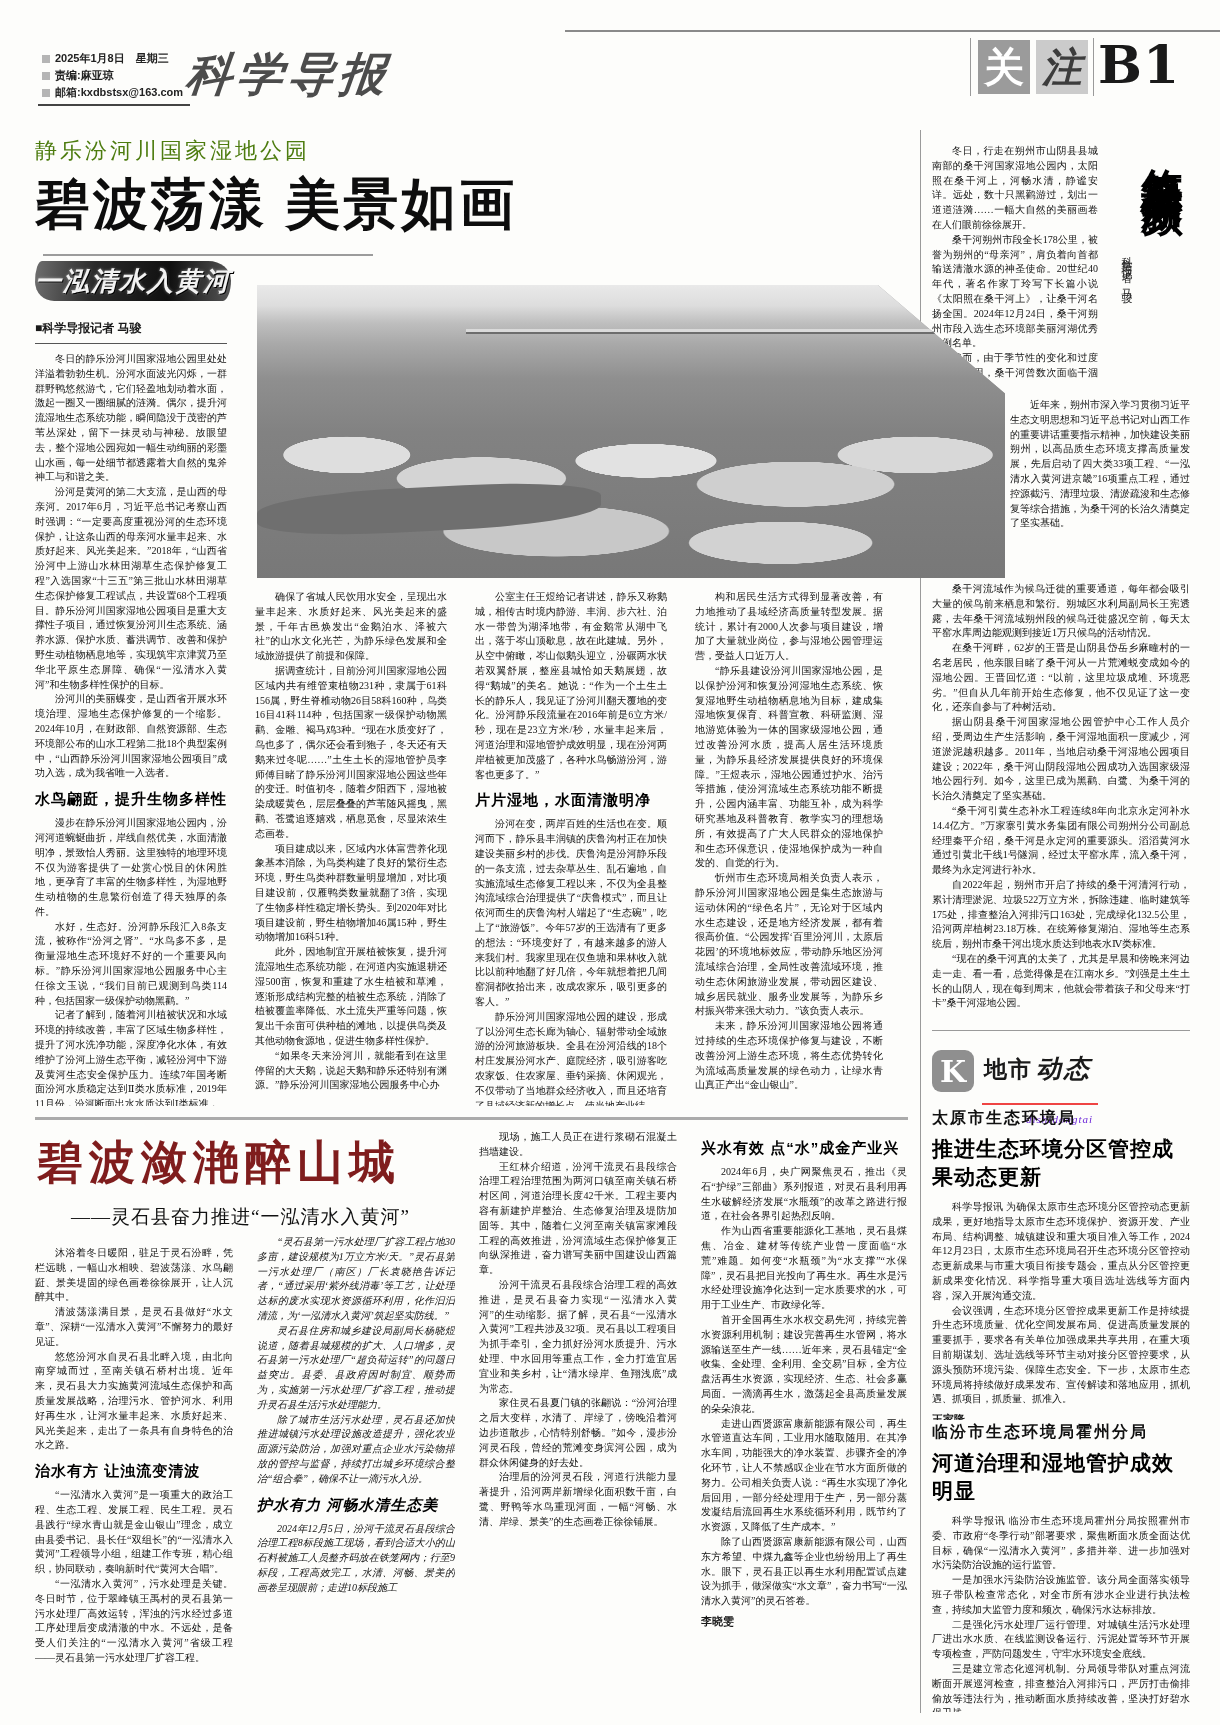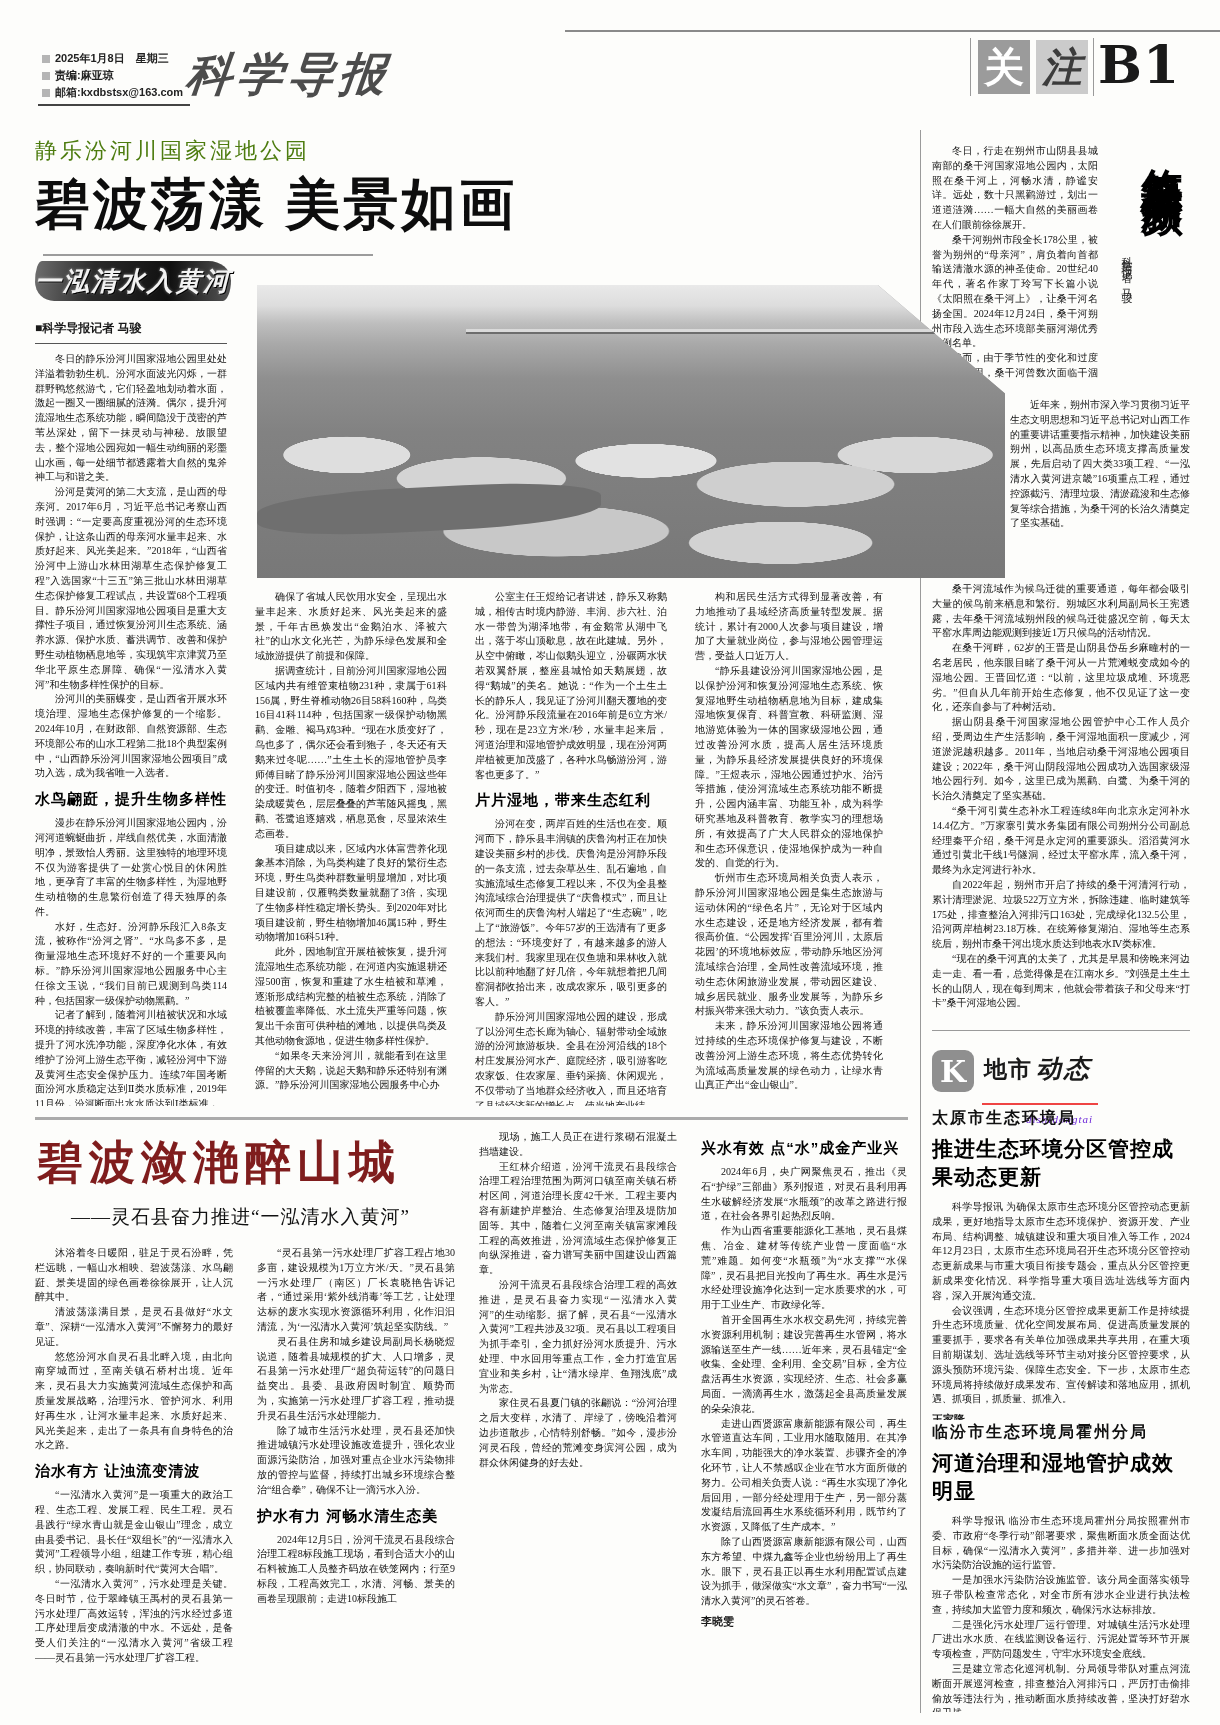--- a/index.html
+++ b/index.html
@@ -61,21 +61,21 @@
   .sg-title{position:absolute;right:0;top:4px;height:330px;writing-mode:vertical-rl;font-size:42px;font-weight:900;letter-spacing:4px;font-family:"Liberation Serif","DejaVu Serif",serif;color:#000;}
   .sg-byline{position:absolute;right:56px;top:118px;writing-mode:vertical-rl;font-size:11px;letter-spacing:3px;color:#222;}
   .sg-p1{left:0;top:14px;width:166px;height:252px;}
   .sg-p2{left:78px;top:268px;width:180px;height:182px;}
   .sg-p3{left:0;top:452px;width:258px;height:430px;}
   
   #bottom-article{left:35px;top:1128px;width:875px;height:585px;}
   .headline-bottom{left:2px;top:4px;font-size:46px;font-weight:900;letter-spacing:6px;font-family:"Liberation Serif","DejaVu Serif",serif;color:#7f1d1d;white-space:nowrap;}
   .subtitle-bottom{left:36px;top:76px;font-size:19px;letter-spacing:1px;color:#111;}
   .ba-col1{left:0;top:118px;width:198px;height:462px;}
-  .ba-col2{left:222px;top:118px;width:198px;height:462px;}
+  .ba-col2{left:222px;top:107px;width:198px;height:462px;font-style:italic;}
   .ba-col3{left:444px;top:2px;width:198px;height:578px;}
   .ba-col4{left:666px;top:2px;width:206px;height:578px;}
   
   #local-news{left:932px;top:1030px;width:258px;height:682px;}
   .logo-row{position:absolute;left:0;top:20px;display:flex;align-items:flex-start;}
   .logo-k{width:42px;height:42px;background:#8f8f8f;border-radius:9px;color:#fff;display:flex;align-items:center;justify-content:center;font-size:30px;font-weight:bold;font-family:"DejaVu Serif",serif;}
   .logo-words{margin-left:8px;border-bottom:2px solid #ef4444;padding:2px 6px 18px 2px;}
   .logo-bold{font-size:23px;font-weight:bold;letter-spacing:1px;}
   .logo-script{font-size:25px;font-weight:bold;font-style:italic;font-family:"DejaVu Serif",serif;letter-spacing:3px;}
   .logo-pinyin{margin-left:52px;margin-top:8px;font-size:11px;font-style:italic;color:#6d28d9;letter-spacing:1px;}
@@ -123,21 +123,21 @@
     </div>
   <div class="colbox body-text" style="left:220px;top:460px;width:192px;height:516px;">
       <p>确保了省城人民饮用水安全，呈现出水量丰起来、水质好起来、风光美起来的盛景，千年古邑焕发出“金鹅泊水、泽被六社”的山水文化光芒，为静乐绿色发展和全域旅游提供了前提和保障。</p>
       <p>据调查统计，目前汾河川国家湿地公园区域内共有维管束植物231种，隶属于61科156属，野生脊椎动物26目58科160种，鸟类16目41科114种，包括国家一级保护动物黑鹳、金雕、褐马鸡3种。“现在水质变好了，鸟也多了，偶尔还会看到狍子，冬天还有天鹅来过冬呢……”土生土长的湿地管护员李师傅目睹了静乐汾河川国家湿地公园这些年的变迁。时值初冬，随着夕阳西下，湿地被染成暖黄色，层层叠叠的芦苇随风摇曳，黑鹳、苍鹭追逐嬉戏，栖息觅食，尽显浓浓生态画卷。</p>
       <p>项目建成以来，区域内水体富营养化现象基本消除，为鸟类构建了良好的繁衍生态环境，野生鸟类种群数量明显增加，对比项目建设前，仅雁鸭类数量就翻了3倍，实现了生物多样性稳定增长势头。到2020年对比项目建设前，野生植物增加46属15种，野生动物增加16科51种。</p>
       <p>此外，因地制宜开展植被恢复，提升河流湿地生态系统功能，在河道内实施退耕还湿500亩，恢复和重建了水生植被和草滩，逐渐形成结构完整的植被生态系统，消除了植被覆盖率降低、水土流失严重等问题，恢复出千余亩可供种植的滩地，以提供鸟类及其他动物食源地，促进生物多样性保护。</p>
       <p>“如果冬天来汾河川，就能看到在这里停留的大天鹅，说起天鹅和静乐还特别有渊源。”静乐汾河川国家湿地公园服务中心办</p>
     </div>
   <div class="colbox body-text" style="left:440px;top:460px;width:192px;height:516px;">
       <p>公室主任王煜给记者讲述，静乐又称鹅城，相传古时境内静游、丰润、步六社、泊水一带曾为湖泽地带，有金鹅常从湖中飞出，落于岑山顶歇息，故在此建城。另外，从空中俯瞰，岑山似鹅头迎立，汾碾两水状若双翼舒展，整座县城恰如天鹅展翅，故得“鹅城”的美名。她说：“作为一个土生土长的静乐人，我见证了汾河川翻天覆地的变化。汾河静乐段流量在2016年前是6立方米/秒，现在是23立方米/秒，水量丰起来后，河道治理和湿地管护成效明显，现在汾河两岸植被更加茂盛了，各种水鸟畅游汾河，游客也更多了。”</p>
-      <div class="sub-head">片片湿地，带来生态红利</div>
+      <div class="sub-head">片片湿地，水面清澈明净</div>
       <p>汾河在变，两岸百姓的生活也在变。顺河而下，静乐县丰润镇的庆鲁沟村正在加快建设美丽乡村的步伐。庆鲁沟是汾河静乐段的一条支流，过去杂草丛生、乱石遍地，自实施流域生态修复工程以来，不仅为全县整沟流域综合治理提供了“庆鲁模式”，而且让依河而生的庆鲁沟村人端起了“生态碗”，吃上了“旅游饭”。今年57岁的王选清有了更多的想法：“环境变好了，有越来越多的游人来我们村。我家里现在仅鱼塘和果林收入就比以前种地翻了好几倍，今年就想着把几间窑洞都收拾出来，改成农家乐，吸引更多的客人。”</p>
       <p>静乐汾河川国家湿地公园的建设，形成了以汾河生态长廊为轴心、辐射带动全域旅游的汾河旅游板块。全县在汾河沿线的18个村庄发展汾河水产、庭院经济，吸引游客吃农家饭、住农家屋、垂钓采摘、休闲观光，不仅带动了当地群众经济收入，而且还培育了县域经济新的增长点，使当地产业结</p>
     </div>
   <div class="colbox body-text" style="left:660px;top:460px;width:188px;height:516px;">
       <p>构和居民生活方式得到显著改善，有力地推动了县域经济高质量转型发展。据统计，累计有2000人次参与项目建设，增加了大量就业岗位，参与湿地公园管理运营，受益人口近万人。</p>
       <p>“静乐县建设汾河川国家湿地公园，是以保护汾河和恢复汾河湿地生态系统、恢复湿地野生动植物栖息地为目标，建成集湿地恢复保育、科普宣教、科研监测、湿地游览体验为一体的国家级湿地公园，通过改善汾河水质，提高人居生活环境质量，为静乐县经济发展提供良好的环境保障。”王煜表示，湿地公园通过护水、治污等措施，使汾河流域生态系统功能不断提升，公园内涵丰富、功能互补，成为科学研究基地及科普教育、教学实习的理想场所，有效提高了广大人民群众的湿地保护和生态环保意识，使湿地保护成为一种自发的、自觉的行为。</p>
       <p>忻州市生态环境局相关负责人表示，静乐汾河川国家湿地公园是集生态旅游与运动休闲的“绿色名片”，无论对于区域内水生态建设，还是地方经济发展，都有着很高价值。“公园发挥‘百里汾河川，太原后花园’的环境地标效应，带动静乐地区汾河流域综合治理，全局性改善流域环境，推动生态休闲旅游业发展，带动园区建设、城乡居民就业、服务业发展等，为静乐乡村振兴带来强大动力。”该负责人表示。</p>
       <p>未来，静乐汾河川国家湿地公园将通过持续的生态环境保护修复与建设，不断改善汾河上游生态环境，将生态优势转化为流域高质量发展的绿色动力，让绿水青山真正产出“金山银山”。</p>
     </div>
 </div>
@@ -184,20 +184,21 @@
       <p>灵石县住房和城乡建设局副局长杨晓煜说道，随着县城规模的扩大、人口增多，灵石县第一污水处理厂“超负荷运转”的问题日益突出。县委、县政府因时制宜、顺势而为，实施第一污水处理厂扩容工程，推动提升灵石县生活污水处理能力。</p>
       <p>除了城市生活污水处理，灵石县还加快推进城镇污水处理设施改造提升，强化农业面源污染防治，加强对重点企业水污染物排放的管控与监督，持续打出城乡环境综合整治“组合拳”，确保不让一滴污水入汾。</p>
       <div class="sub-head">护水有力 河畅水清生态美</div>
       <p>2024年12月5日，汾河干流灵石县段综合治理工程8标段施工现场，看到合适大小的山石料被施工人员整齐码放在铁笼网内；行至9标段，工程高效完工，水清、河畅、景美的画卷呈现眼前；走进10标段施工</p>
     </div>
   <div class="colbox body-text ba-col3">
       <p>现场，施工人员正在进行浆砌石混凝土挡墙建设。</p>
       <p>王红林介绍道，汾河干流灵石县段综合治理工程治理范围为两河口镇至南关镇石桥村区间，河道治理长度42千米。工程主要内容有新建护岸整治、生态修复治理及堤防加固等。其中，随着仁义河至南关镇富家滩段工程的高效推进，汾河流域生态保护修复正向纵深推进，奋力谱写美丽中国建设山西篇章。</p>
       <p>汾河干流灵石县段综合治理工程的高效推进，是灵石县奋力实现“一泓清水入黄河”的生动缩影。据了解，灵石县“一泓清水入黄河”工程共涉及32项。灵石县以工程项目为抓手牵引，全力抓好汾河水质提升、污水处理、中水回用等重点工作，全力打造宜居宜业和美乡村，让“清水绿岸、鱼翔浅底”成为常态。</p>
       <p>家住灵石县夏门镇的张翩说：“汾河治理之后大变样，水清了、岸绿了，傍晚沿着河边步道散步，心情特别舒畅。”如今，漫步汾河灵石段，曾经的荒滩变身滨河公园，成为群众休闲健身的好去处。</p>
+      <p>治理后的汾河灵石段，河道行洪能力显著提升，沿河两岸新增绿化面积数千亩，白鹭、野鸭等水鸟重现河面，一幅“河畅、水清、岸绿、景美”的生态画卷正徐徐铺展。</p>
     </div>
   <div class="colbox body-text ba-col4">
       <div class="sub-head">兴水有效 点“水”成金产业兴</div>
       <p>2024年6月，央广网聚焦灵石，推出《灵石“护绿”三部曲》系列报道，对灵石县利用再生水破解经济发展“水瓶颈”的改革之路进行报道，在社会各界引起热烈反响。</p>
       <p>作为山西省重要能源化工基地，灵石县煤焦、冶金、建材等传统产业曾一度面临“水荒”难题。如何变“水瓶颈”为“水支撑”“水保障”，灵石县把目光投向了再生水。再生水是污水经处理设施净化达到一定水质要求的水，可用于工业生产、市政绿化等。</p>
       <p>首开全国再生水水权交易先河，持续完善水资源利用机制；建设完善再生水管网，将水源输送至生产一线……近年来，灵石县锚定“全收集、全处理、全利用、全交易”目标，全方位盘活再生水资源，实现经济、生态、社会多赢局面。一滴滴再生水，激荡起全县高质量发展的朵朵浪花。</p>
       <p>走进山西贤源富康新能源有限公司，再生水管道直达车间，工业用水随取随用。在其净水车间，功能强大的净水装置、步骤齐全的净化环节，让人不禁感叹企业在节水方面所做的努力。公司相关负责人说：“再生水实现了净化后回用，一部分经处理用于生产，另一部分蒸发凝结后流回再生水系统循环利用，既节约了水资源，又降低了生产成本。”</p>
       <p>除了山西贤源富康新能源有限公司，山西东方希望、中煤九鑫等企业也纷纷用上了再生水。眼下，灵石县正以再生水利用配置试点建设为抓手，做深做实“水文章”，奋力书写“一泓清水入黄河”的灵石答卷。</p>
       <div class="signature">李晓雯</div>
     </div>

